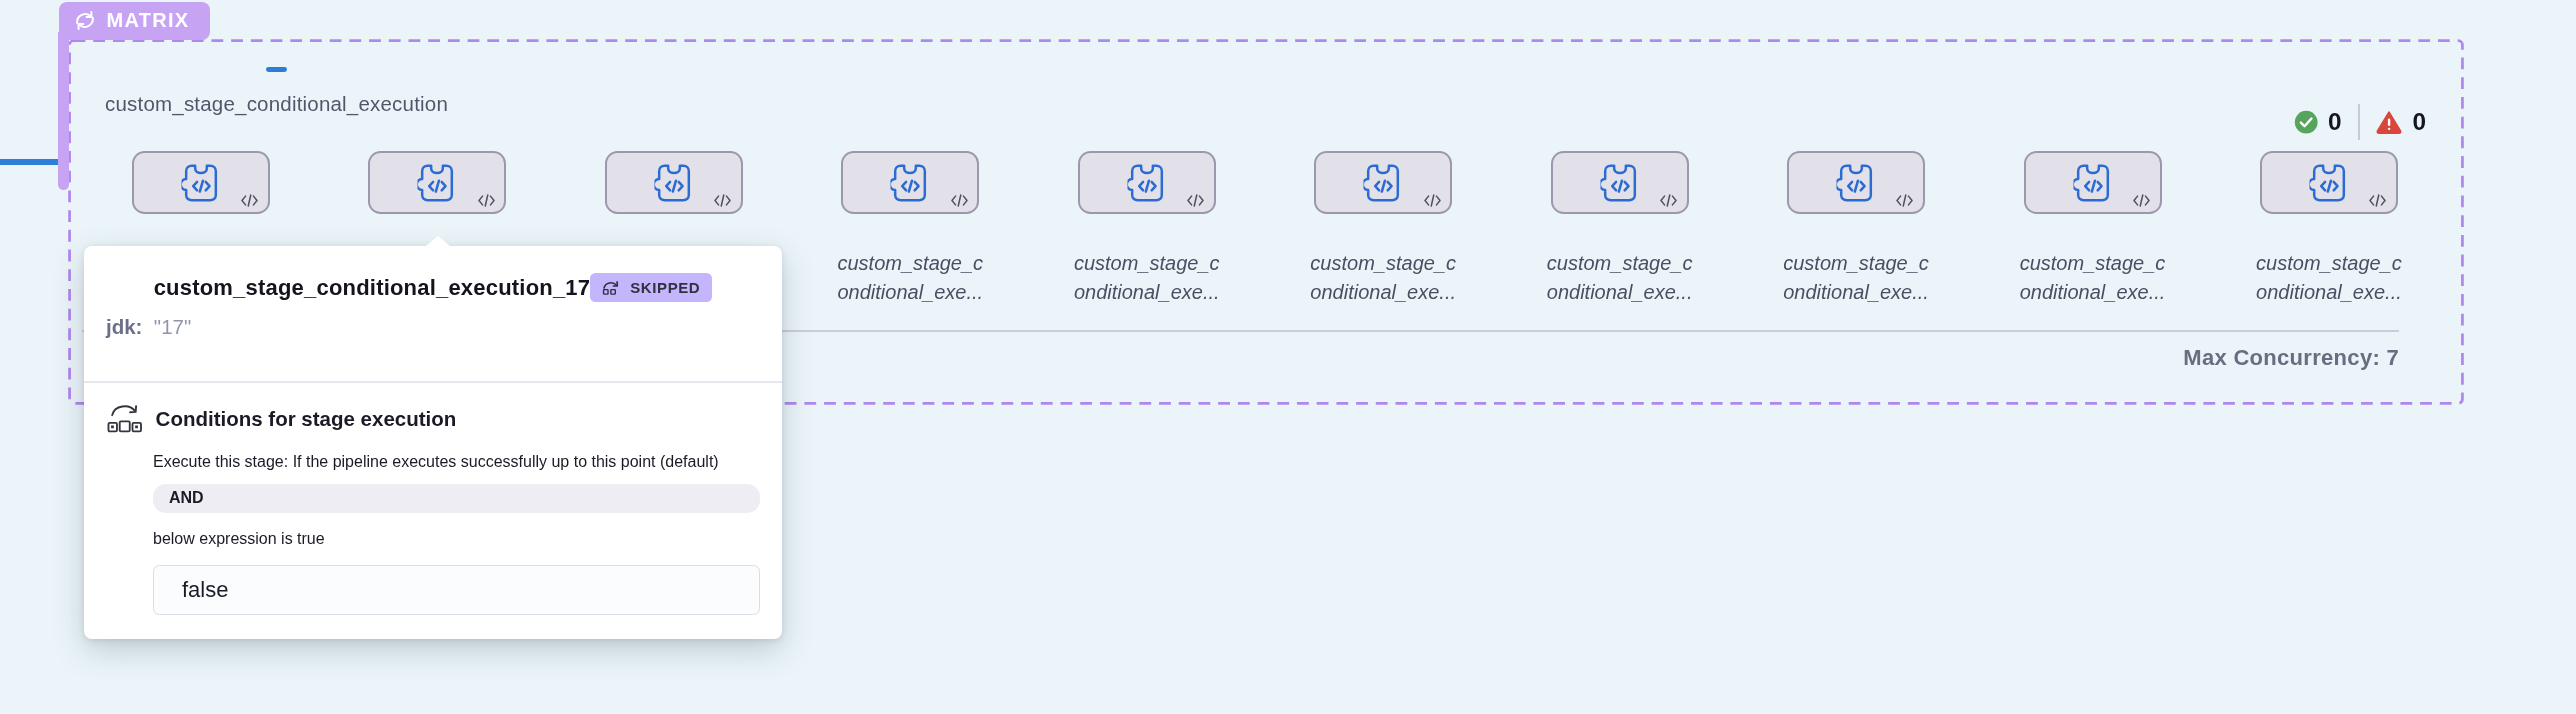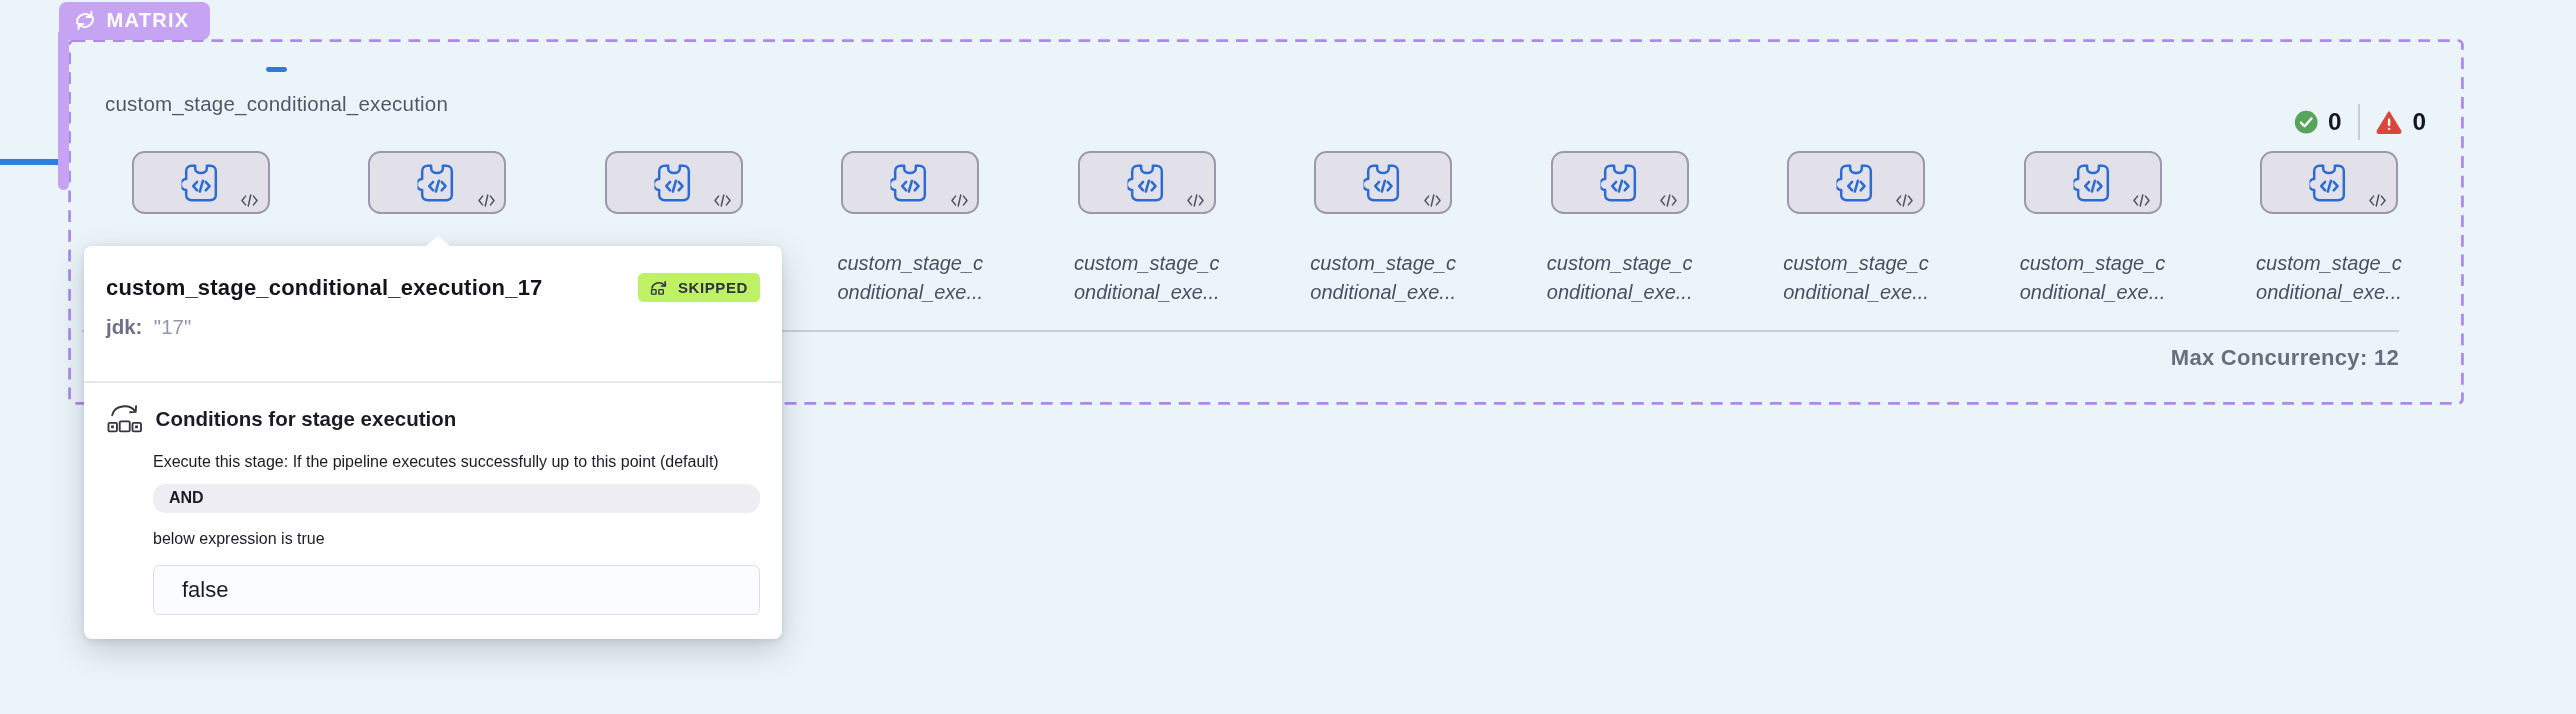--- a/index.html
+++ b/index.html
@@ -66,24 +66,24 @@
   .tooltip{
     left:84px;top:246px;width:698px;background:#FFFFFF;border-radius:8px;
     box-shadow:0 11px 32px rgba(40,44,70,.22),0 1.6px 6.3px rgba(40,44,70,.10);
     z-index:10;box-sizing:border-box;padding:27px 22px 24px 22px;
   }
   .tooltip-caret{
     position:absolute;top:-10.2px;left:342px;width:0;height:0;
     border-left:12px solid transparent;border-right:12px solid transparent;
     border-bottom:10.2px solid #FFFFFF;
   }
-  .tt-title-row{display:flex;align-items:flex-start;justify-content:space-between;}
+  .tt-title-row{display:flex;align-items:flex-start;justify-content:center;}
   .tt-title{font-size:22px;font-weight:700;color:#14141E;letter-spacing:0.2px;padding-top:2.4px;}
   .tt-badge{
-    display:flex;align-items:center;gap:7px;background:#bef264;border-radius:5.5px;
+    display:flex;align-items:center;gap:7px;background:#c4b5fd;border-radius:5.5px;
     height:29px;padding:0 12px;flex:none;
   }
   .tt-badge span{font-size:15px;font-weight:700;letter-spacing:0.6px;color:#30323F;}
   .tt-params{margin-top:13.4px;font-size:20.5px;}
   .tt-params .k{font-weight:700;color:#6C6F88;}
   .tt-params .v{color:#9396AB;}
   .tt-divider{margin:42px -22px 0 -22px;height:1.6px;background:#E7E8EF;}
   .tt-cond-head{display:flex;align-items:center;gap:12.6px;margin-top:19px;}
   .tt-cond-head b{font-size:20.5px;font-weight:700;color:#1A1B26;}
   .tt-indent{margin-left:47px;}
@@ -337,21 +337,21 @@
       </svg>
     </div>
     <div class="stage-label">
       <div class="l1">custom_stage_c</div>
       <div class="l2">onditional_exe...</div>
     </div>
   </div>
 </div>
 
   <div class="footer-divider"></div>
-  <div class="max-concurrency">Max Concurrency: 12</div>
+  <div class="max-concurrency">Max Concurrency: 7</div>
 </div>
 
 <div class="abs tooltip">
   <div class="tooltip-caret"></div>
 
   <div class="tt-title-row">
     <div class="tt-title">custom_stage_conditional_execution_17</div>
     <div class="tt-badge">
       <svg width="21" height="16.6" viewBox="0 0 30 23" fill="none">
         <path d="M3 12.5 C 4.5 4.5, 15.5 2.5, 21 8.8" stroke="#2F3140" stroke-width="2.3" stroke-linecap="round"></path>

